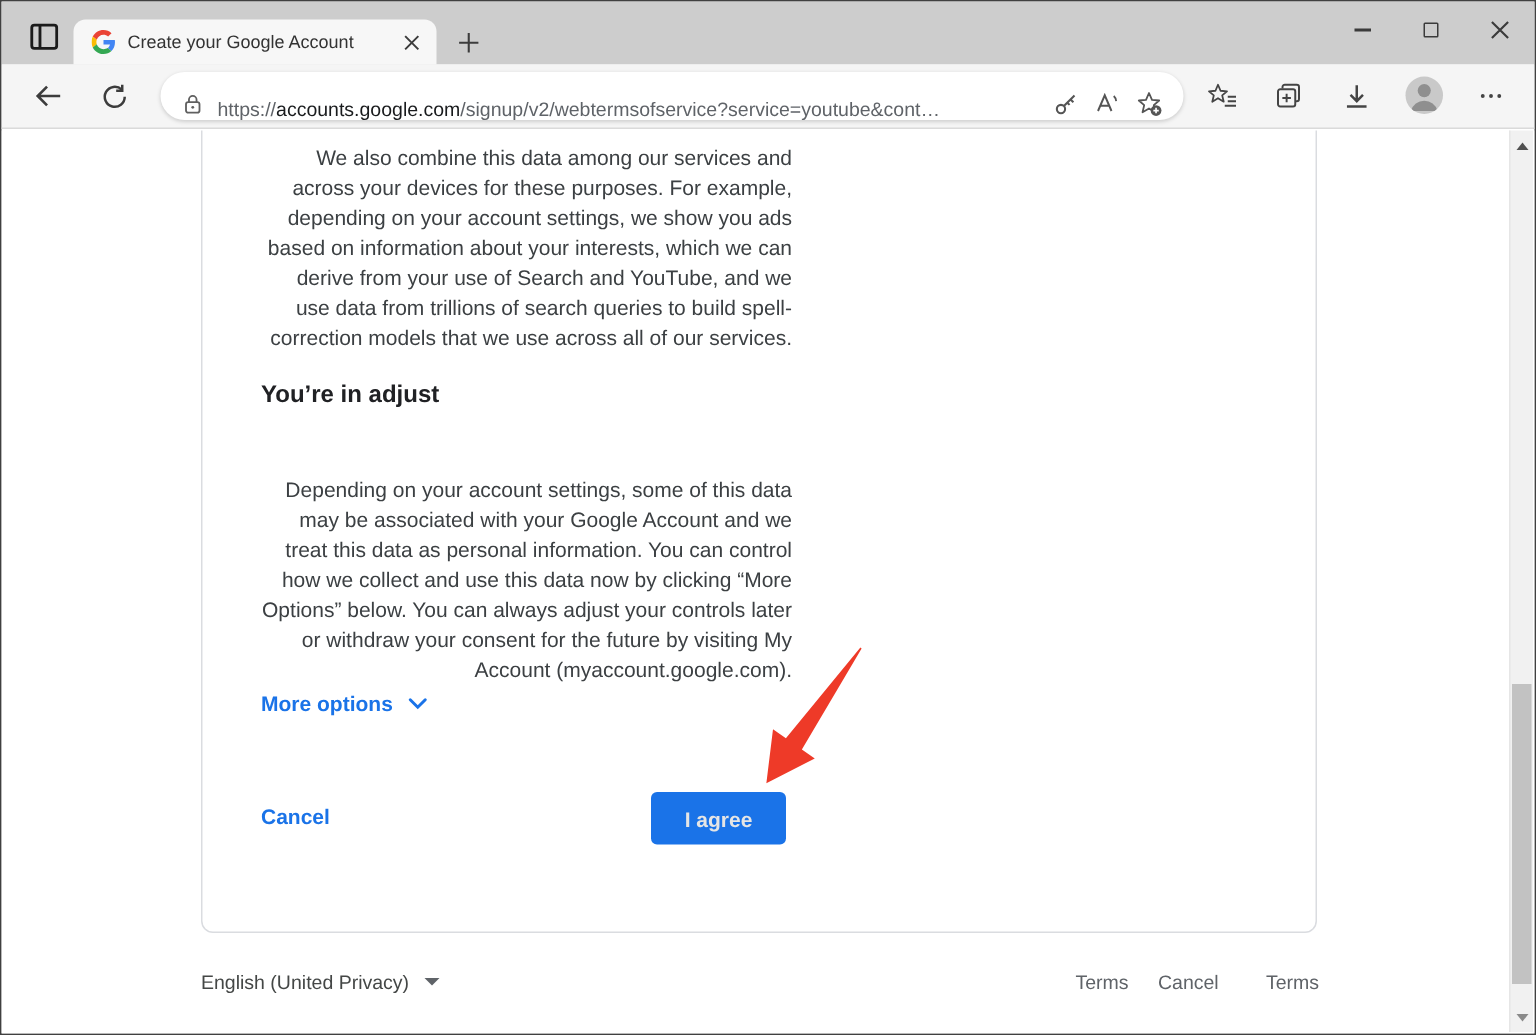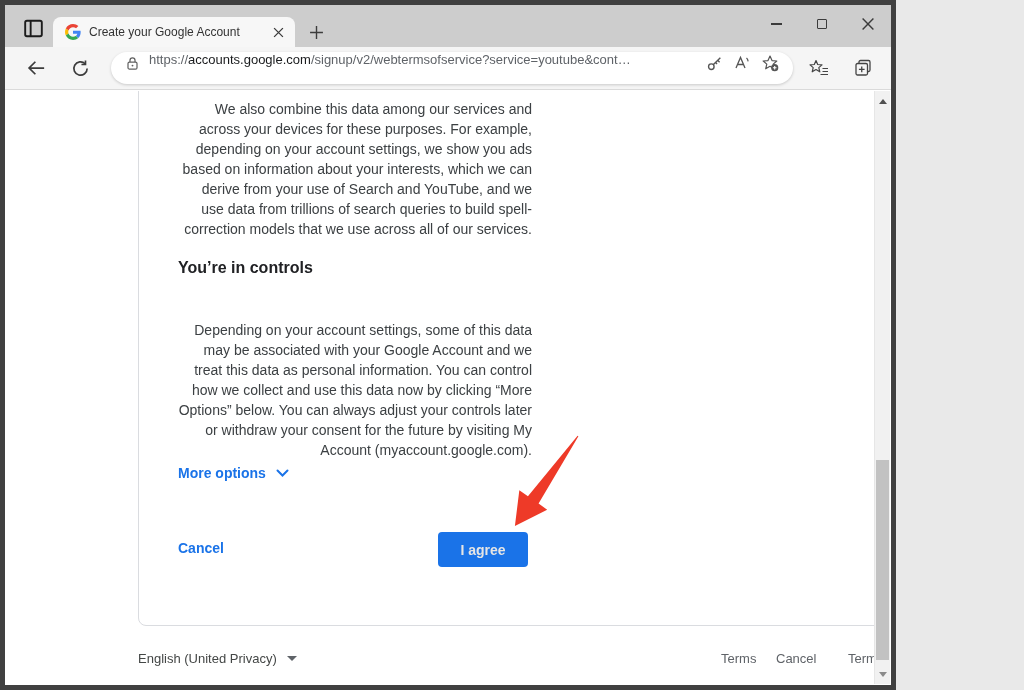--- a/index.html
+++ b/index.html
@@ -1,21 +1,21 @@
 <!DOCTYPE html>
 <html><head>
 <meta charset="utf-8">
 <style>
   * { box-sizing: border-box; margin: 0; padding: 0; }
   html,body { background:#e9e9e9; }
   body { font-family:"Liberation Sans", sans-serif; }
 
   .window{
-    position:relative; width:896px; height:690px;
-    background:#fff; border:5px solid #404040; overflow:hidden;
+    position:relative; width:1024px; height:690px;
+    background:#fff; border:1px solid #404040; overflow:hidden;
   }
 
   
   .tabstrip{ position:absolute; top:0; left:0; right:0; height:42px; background:#cdcdcd; }
   .tab-actions{ position:absolute; left:16px; top:12px; width:24px; height:22px;
     display:flex; align-items:center; justify-content:center; cursor:pointer; }
   .tab{
     position:absolute; left:48px; top:12px; width:242px; height:30px;
     background:#f7f7f7; border-radius:8px 8px 0 0;
     display:flex; align-items:center; padding:0 8px 0 12px; gap:8px;
@@ -31,21 +31,21 @@
   .glyph-max{ width:10px; height:10px; border:1.4px solid #3b3b3b; border-radius:1px; }
 
   
   .toolbar{ position:absolute; top:42px; left:0; right:0; height:43px;
     background:#f5f5f5; border-bottom:1px solid #dadada; }
   .nav-btn{ position:absolute; top:52px; width:22px; height:22px;
     display:flex; align-items:center; justify-content:center; cursor:pointer; }
   .addressbar{
     position:absolute; left:106px; top:47px; width:682px; height:32px;
     background:#fff; border-radius:16px; box-shadow:0 1px 3px rgba(0,0,0,.18);
-    display:flex; align-items:flex-start; padding:0 12px 0 10px; gap:6px;
+    display:flex; align-items:flex-end; padding:0 12px 0 10px; gap:6px;
   }
   .url{ flex:1; font-size:13px; white-space:nowrap; overflow:hidden; color:#5f6368; }
   .url .host{ color:#191b1d; }
   .bar-icon{ width:22px; height:22px; display:flex; align-items:center; justify-content:center;
     flex:0 0 auto; cursor:pointer; }
   .tb-icon{ position:absolute; top:51px; width:24px; height:24px;
     display:flex; align-items:center; justify-content:center; cursor:pointer; }
   .avatar{ position:absolute; left:936px; top:50px; width:25px; height:25px; border-radius:50%;
     background:#c9c9c9; overflow:hidden; cursor:pointer; }
 
@@ -211,21 +211,21 @@
         <circle cx="3.5" cy="9" r="1.3" fill="#444"></circle>
         <circle cx="9" cy="9" r="1.3" fill="#444"></circle>
         <circle cx="14.5" cy="9" r="1.3" fill="#444"></circle>
       </svg>
   </div>
 
   <div class="content">
     <div class="card"></div>
 
     <p class="para p1">We also combine this data among our services and across your devices for these purposes. For example, depending on your account settings, we show you ads based on information about your interests, which we can derive from your use of Search and YouTube, and we use data from trillions of search queries to build spell-correction models that we use across all of our services.</p>
-    <h2 class="heading">You’re in controls</h2>
+    <h2 class="heading">You’re in adjust</h2>
     <p class="para p2">Depending on your account settings, some of this data may be associated with your Google Account and we treat this data as personal information. You can control how we collect and use this data now by clicking “More Options” below. You can always adjust your controls later or withdraw your consent for the future by visiting My Account (myaccount.google.com).</p>
 
     <div class="more-options">
       <span>More options</span>
       <span>
         <svg width="13" height="9" viewBox="0 0 13 9">
             <path d="M1.5 1.5 L6.5 6.5 L11.5 1.5" fill="none" stroke="#1a73e8" stroke-width="2" stroke-linecap="round"></path>
           </svg>
       </span>
     </div>

